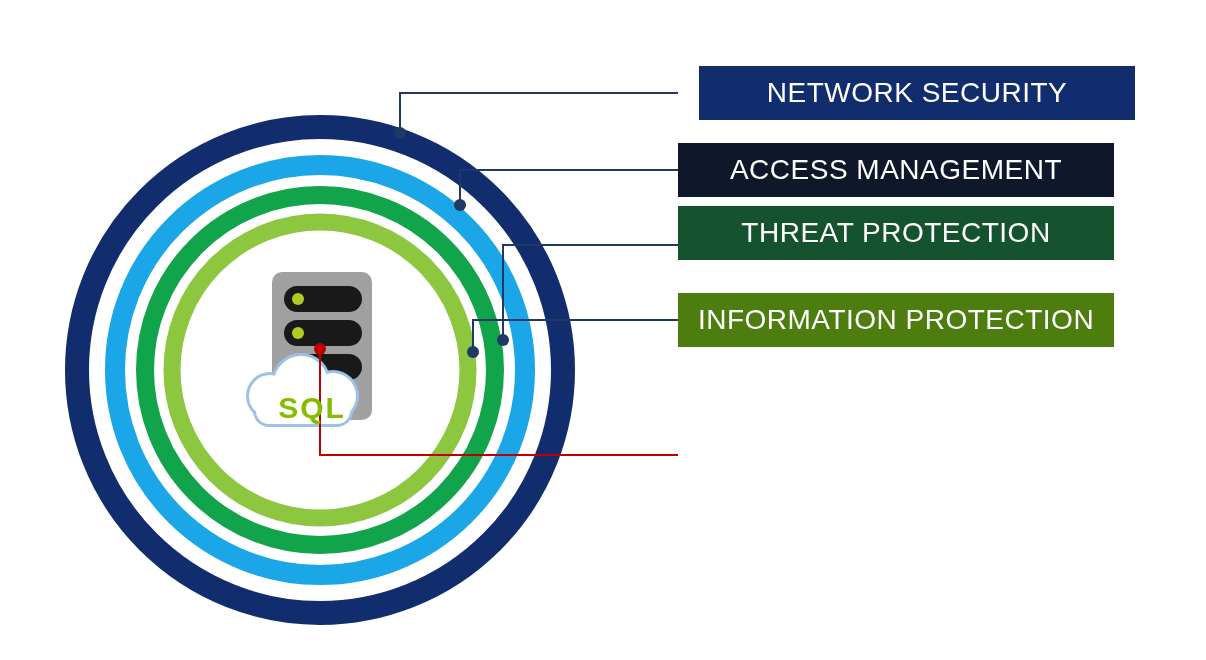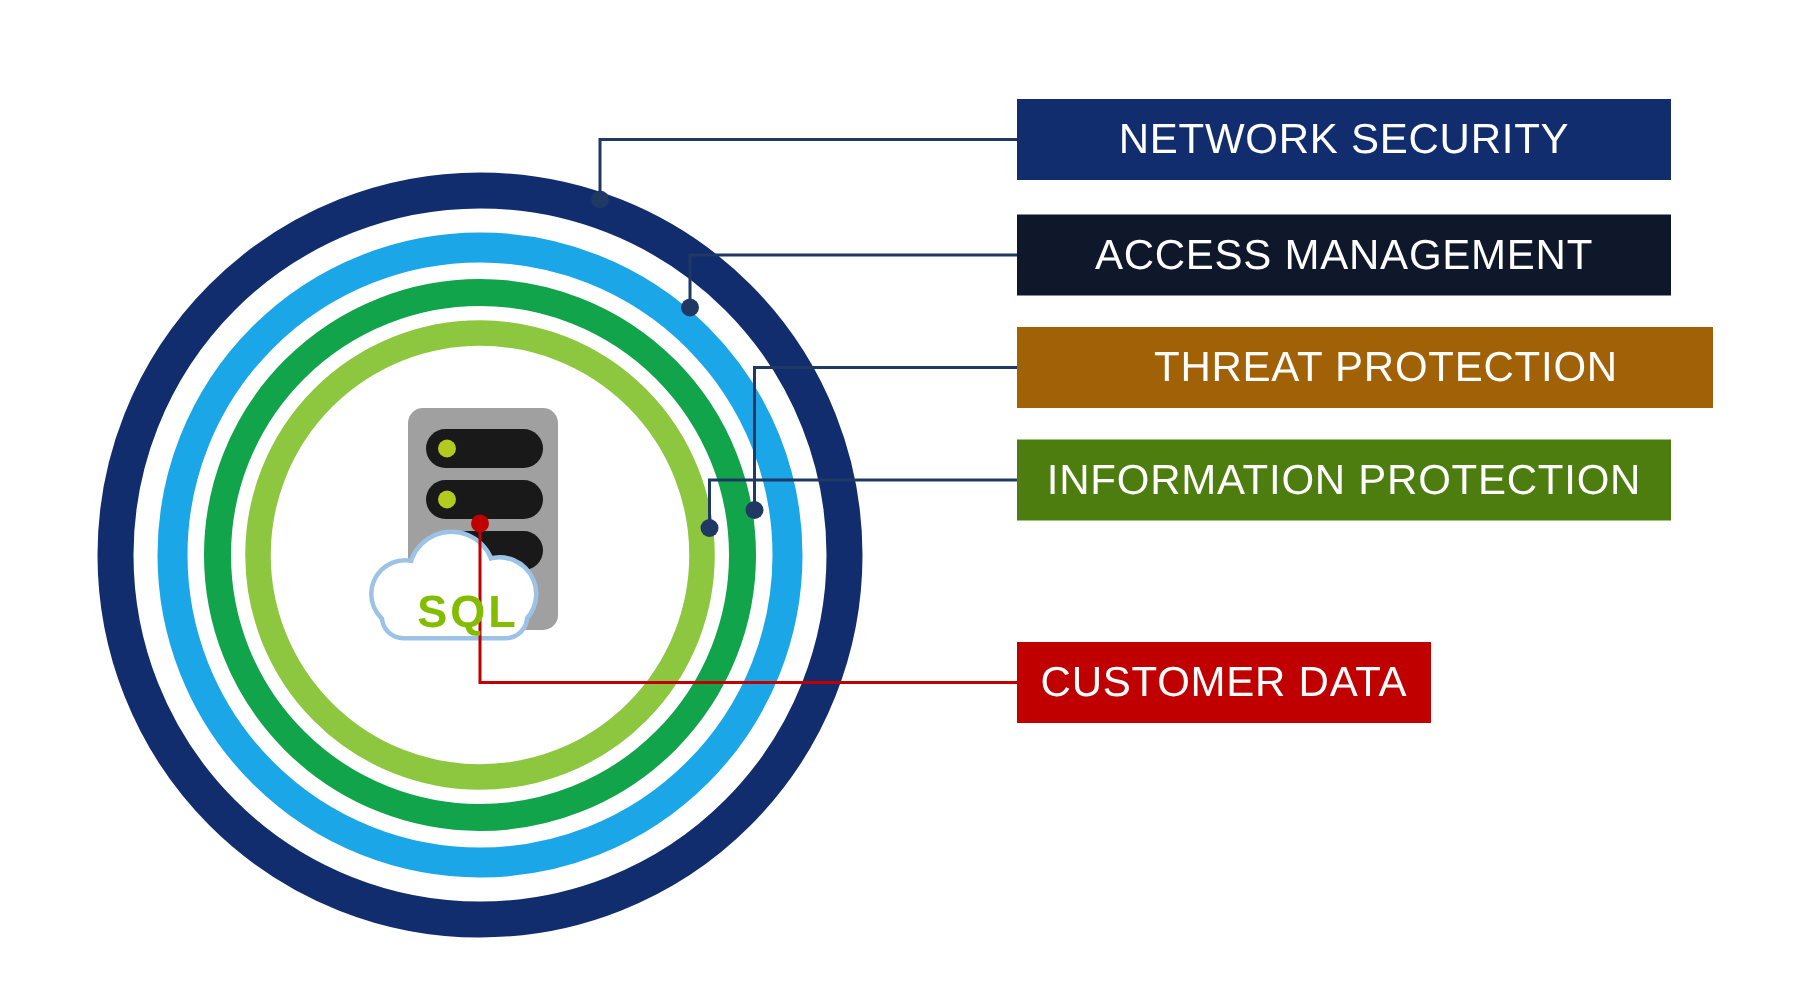--- a/index.html
+++ b/index.html
@@ -17,23 +17,23 @@
     width:436px;
     height:54px;
     display:flex;
     align-items:center;
     justify-content:center;
     color:#ffffff;
     font-size:28px;
     letter-spacing:0.5px;
     white-space:nowrap;
   }
-  .bar-network{ top:66px;  background:#112d6e; }
+  .bar-network{ top:66px;  background:#112d6e;margin-left:21px; }
   .bar-access { top:143px; background:#0f172a;align-items:center; }
-  .bar-threat { top:218px; background:#a16207;padding-left:28px; }
+  .bar-threat { top:206px; background:#14532d; }
   .bar-info   { top:293px; background:#4d7c0f; }
   .bar-customer{ top:428px; background:#c00000; width:276px; }
   svg{ position:absolute; left:0; top:0; }
 </style>
 </head>
 <body>
 
 <div class="canvas">
 
   <svg width="1206" height="660" viewBox="0 0 1206 660">
@@ -94,17 +94,14 @@
   </div>
   <div class="bar bar-access">
     <span>ACCESS MANAGEMENT</span>
   </div>
   <div class="bar bar-threat">
     <span>THREAT PROTECTION</span>
   </div>
   <div class="bar bar-info">
     <span>INFORMATION PROTECTION</span>
   </div>
-  <div class="bar bar-customer">
-    <span>CUSTOMER DATA</span>
-  </div>
 
 </div>
 
 </body></html>

